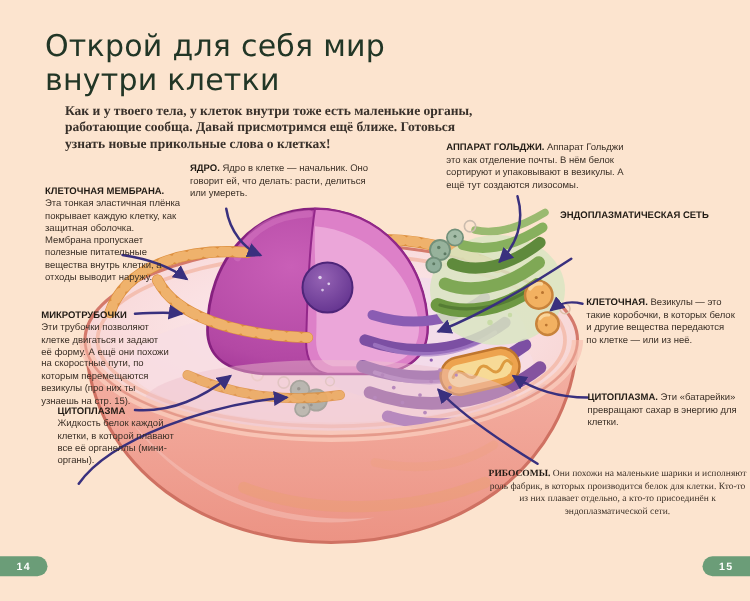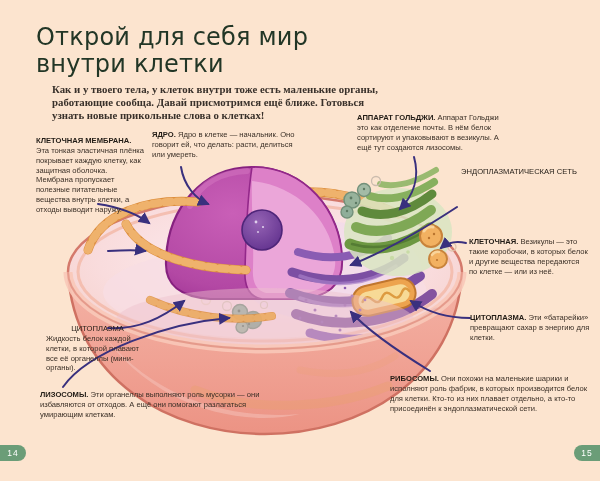--- a/index.html
+++ b/index.html
@@ -4,24 +4,24 @@
 <style>
   html,body{margin:0;padding:0;}
   .page{position:relative;width:600px;height:481px;background:#fce4cf;overflow:hidden;
         font-family:"Liberation Sans",sans-serif;}
   .title{position:absolute;left:36px;top:24px;font-family:"DejaVu Sans",sans-serif;
          font-weight:400;font-size:24px;line-height:1.12;color:#223626;letter-spacing:.2px;}
   .intro{position:absolute;left:36px;top:83px;width:332px;font-family:"Liberation Serif",serif;
          font-weight:700;font-size:10.8px;line-height:1.22;color:#38302a;margin-left:16px;}
   .lbl{position:absolute;font-size:7.6px;line-height:1.3;color:#3a2f26;}
   .lbl b{font-weight:700;color:#211b15;}
-  .lbl .hd{display:block;font-weight:400;color:#211b15;text-align:center;}
-  .lbl.ra{text-align:left;}
-  .pill{position:absolute;bottom:20px;height:16px;width:26px;background:#6b9d78;color:#ffffff;
-        font-size:8.5px;font-weight:400;display:flex;align-items:center;justify-content:center;
+  .lbl .hd{display:block;font-weight:700;color:#211b15;}
+  .lbl.ra{text-align:center;font-family:Liberation Serif, serif;}
+  .pill{position:absolute;bottom:20px;height:16px;width:38px;background:#6b9d78;color:#ffffff;
+        font-size:8.5px;font-weight:700;display:flex;align-items:center;justify-content:center;
         letter-spacing:1px;}
   .pill.pl{left:0;border-radius:0 8px 8px 0;}
   .pill.pr{right:0;border-radius:8px 0 0 8px;text-align:center;}
   svg.art{position:absolute;left:0;top:0;}
   .arrow{stroke:#39307e;stroke-width:2;fill:none;stroke-linecap:round;}
 </style>
 </head>
 <body>
 
 <div class="page">
@@ -199,59 +199,59 @@
     </g>
   </svg>
 
   <div class="title">
     <div>Открой для себя мир</div>
     <div>внутри клетки</div>
   </div>
 
   <div class="intro">Как и у твоего тела, у клеток внутри тоже есть маленькие органы, работающие сообща. Давай присмотримся ещё ближе. Готовься узнать новые прикольные слова о клетках!</div>
 
-  <div class="lbl" style="left:36px;top:136px;width:110px">
+  <div class="lbl" style="left:36px;top:148px;width:110px">
     <b>КЛЕТОЧНАЯ МЕМБРАНА.</b>
     <span>Эта тонкая эластичная плёнка покрывает каждую клетку, как защитная оболочка. Мембрана пропускает полезные питательные вещества внутрь клетки, а отходы выводит наружу.</span>
   </div>
 
   <div class="lbl" style="left:357px;top:113px;width:152px">
     <b>АППАРАТ ГОЛЬДЖИ.</b>
     <span>Аппарат Гольджи это как отделение почты. В нём белок сортируют и упаковывают в везикулы. А ещё тут создаются лизосомы.</span>
   </div>
 
   <div class="lbl" style="left:152px;top:130px;width:146px">
     <b>ЯДРО.</b>
     <span>Ядро в клетке — начальник. Оно говорит ей, что делать: расти, делиться или умереть.</span>
   </div>
 
   <div class="lbl" style="left:448px;top:167px;width:142px">
     <span class="hd">ЭНДОПЛАЗМАТИЧЕСКАЯ СЕТЬ</span>
   </div>
 
+  <div class="lbl" style="left:33px;top:247px;width:103px">
+    <span class="hd">МИКРОТРУБОЧКИ</span>
+    <span>Эти трубочки позволяют клетке двигаться и задают её форму. А ещё они похожи на скоростные пути, по которым перемещаются везикулы (про них ты узнаешь на стр. 15).</span>
+  </div>
 
   <div class="lbl" style="left:46px;top:324px;width:103px">
     <span class="hd">ЦИТОПЛАЗМА</span>
     <span>Жидкость белок каждой клетки, в которой плавают все её органеллы (мини-органы).</span>
   </div>
 
   <div class="lbl" style="left:469px;top:237px;width:120px">
     <b>КЛЕТОЧНАЯ.</b>
     <span>Везикулы — это такие коробочки, в которых белок и другие вещества передаются по клетке — или из неё.</span>
   </div>
 
   <div class="lbl" style="left:470px;top:313px;width:122px">
     <b>ЦИТОПЛАЗМА.</b>
     <span>Эти «батарейки» превращают сахар в энергию для клетки.</span>
   </div>
 
-  <div class="lbl" style="left:40px;top:390px;width:222px">
-    <b>ЛИЗОСОМЫ.</b>
-    <span>Эти органеллы выполняют роль мусорки — они избавляются от отходов. А ещё они помогают разлагаться умирающим клеткам.</span>
-  </div>
 
   <div class="lbl ra" style="left:390px;top:374px;width:208px">
     <b>РИБОСОМЫ.</b>
     <span>Они похожи на маленькие шарики и исполняют роль фабрик, в которых производится белок для клетки. Кто-то из них плавает отдельно, а кто-то присоединён к эндоплазматической сети.</span>
   </div>
 
   <div class="pill pl">14</div>
   <div class="pill pr">15</div>
 
 </div>

